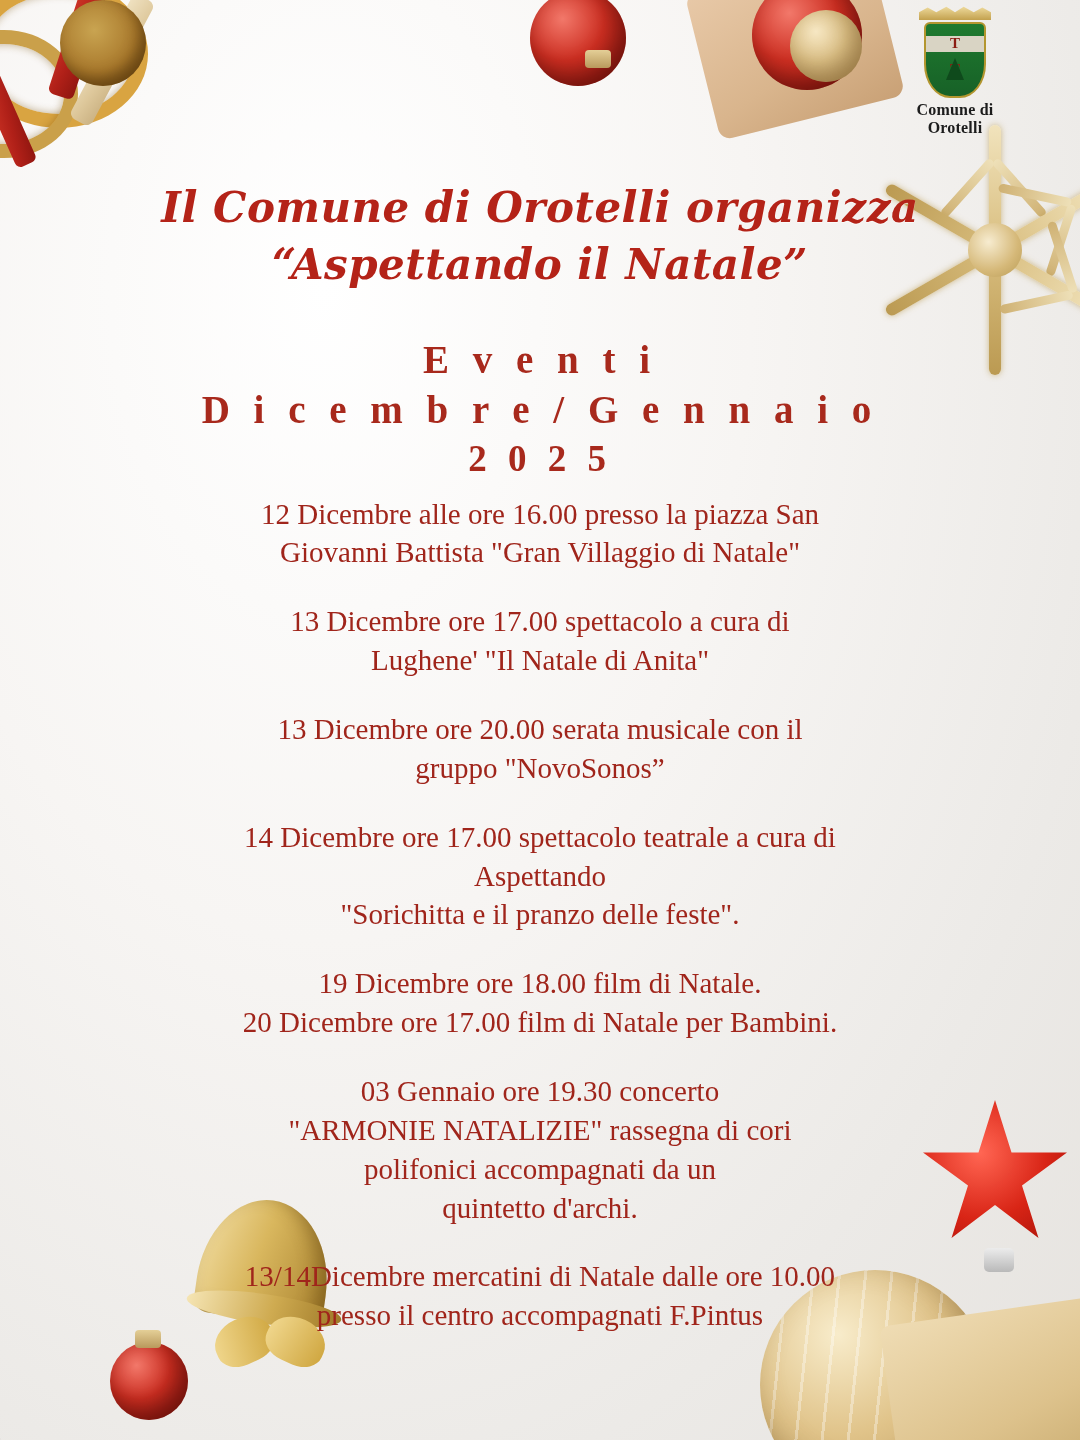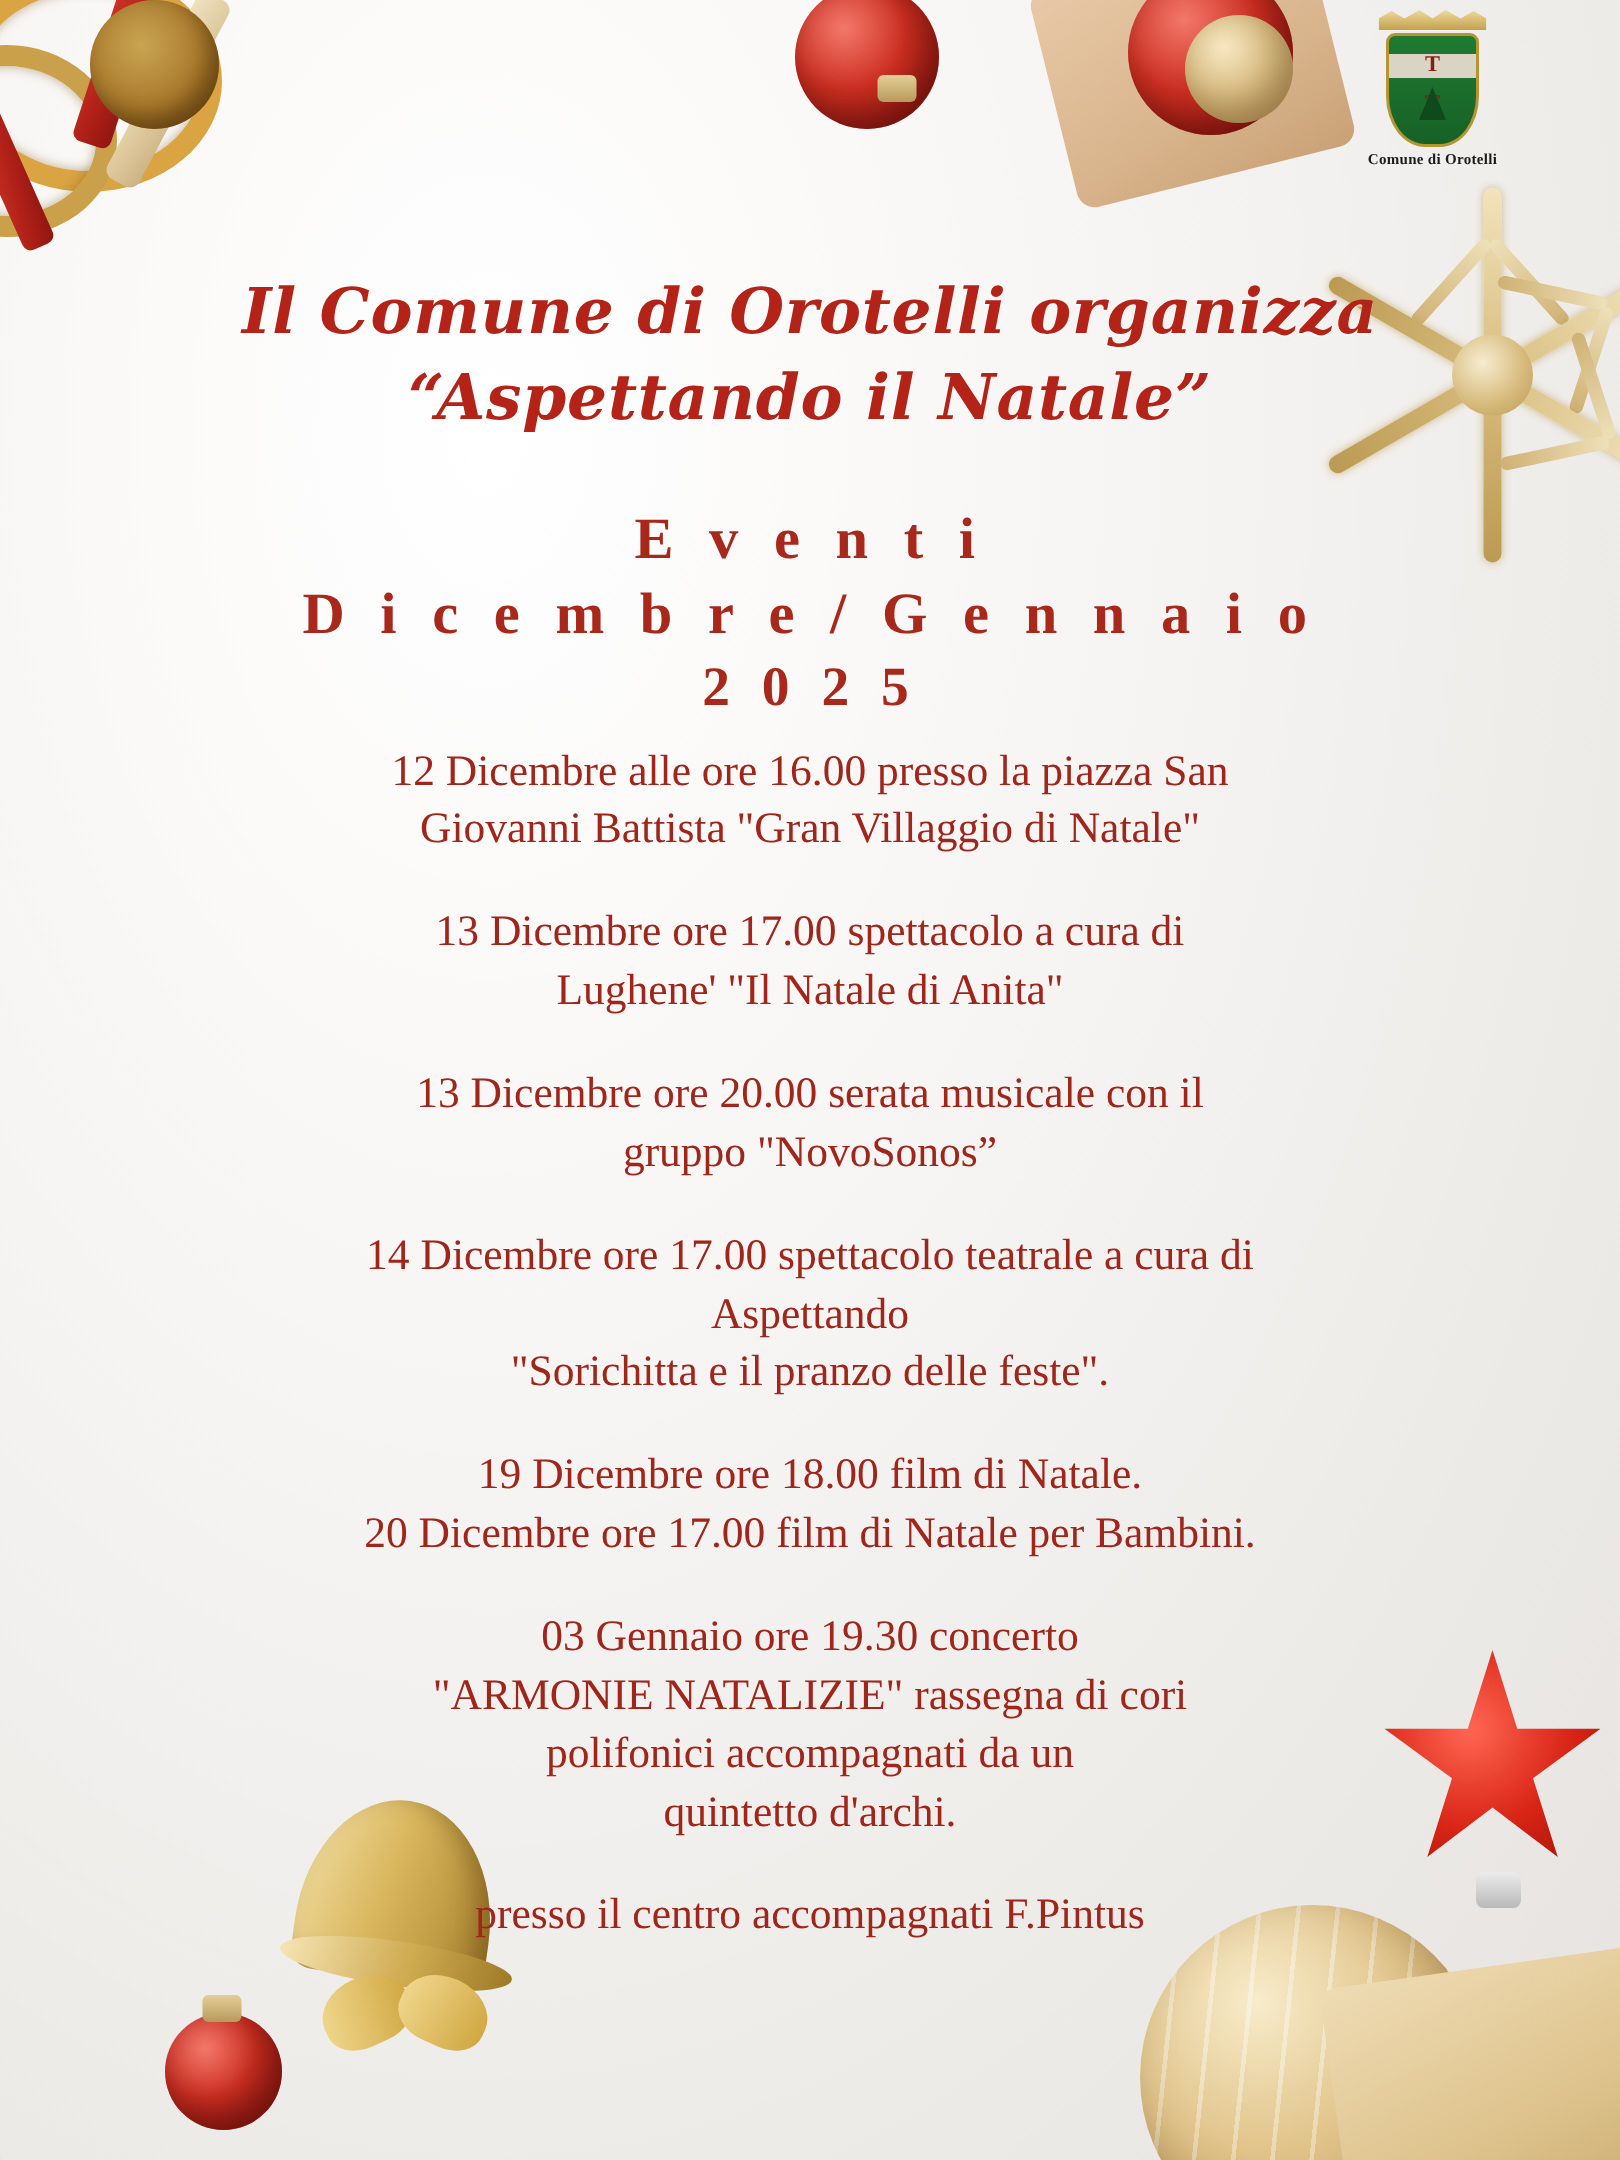--- a/index.html
+++ b/index.html
@@ -240,21 +240,21 @@
   }
   .crest-crown {
     width: 72px; height: 14px;
     margin: 0 auto 2px;
     background: linear-gradient(#f0dda0, #c3a14e);
     clip-path: polygon(0 100%, 0 45%, 12% 10%, 24% 45%, 38% 5%, 50% 45%, 62% 5%, 76% 45%, 88% 10%, 100% 45%, 100% 100%);
   }
   .crest-caption {
     margin-top: 3px;
     font-family: "Liberation Serif", serif;
-    font-size: 10px;
+    font-size: 16px;
     font-weight: bold;
     color: #1c1c1c;
     letter-spacing: .2px;
   }
 
   
   .content {
     position: absolute;
     left: 0; right: 0;
     top: 180px;
@@ -399,17 +399,18 @@
           <span class="event-line">19 Dicembre ore 18.00 film di Natale.</span>
           <span class="event-line">20 Dicembre ore 17.00 film di Natale  per Bambini.</span>
         </div>
         <div class="event-block">
           <span class="event-line">03 Gennaio ore 19.30 concerto</span>
           <span class="event-line">"ARMONIE NATALIZIE" rassegna di cori</span>
           <span class="event-line">polifonici accompagnati da un</span>
           <span class="event-line">quintetto d'archi.</span>
         </div>
         <div class="event-block">
+          <span class="event-line">13/14Dicembre mercatini di Natale dalle ore 10.00</span>
           <span class="event-line">presso il centro accompagnati F.Pintus</span>
         </div>
       </div>
   </div>
 </div>
 
 </body></html>

